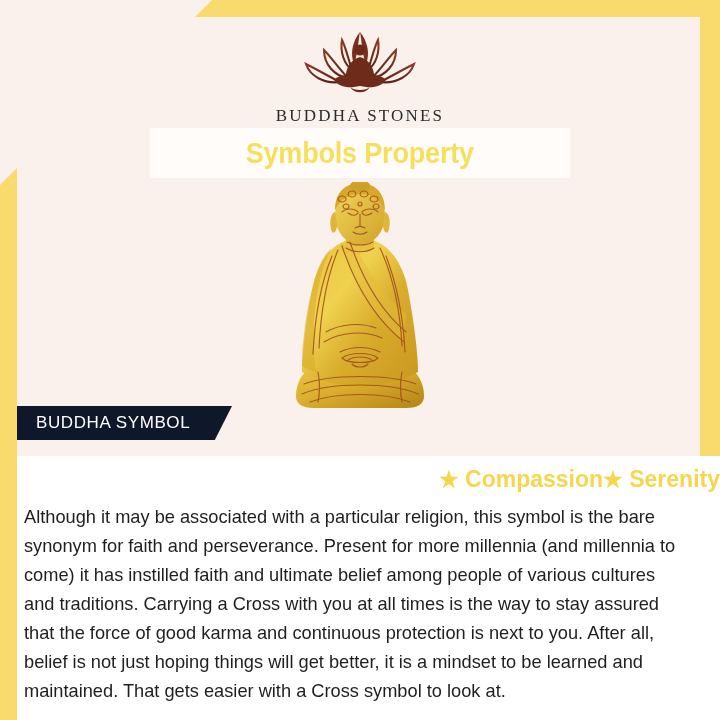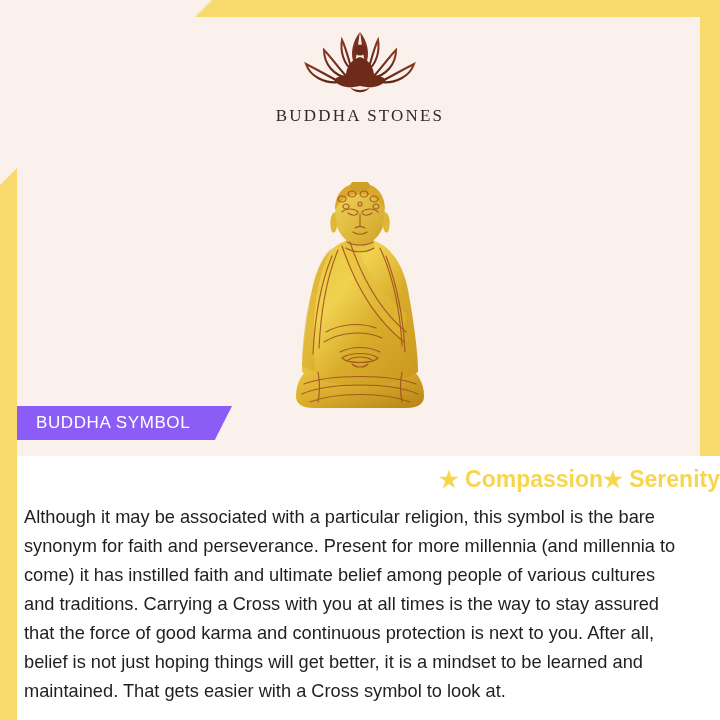--- a/index.html
+++ b/index.html
@@ -107,21 +107,21 @@
     left: 280px; top: 182px;
     width: 160px; height: 235px;
   }
   .buddha-svg { display: block; width: 160px; height: 235px; }
 
   
   .symbol-ribbon {
     position: absolute;
     left: 17px; top: 406px;
     width: 215px; height: 34px;
-    background: #8b5cf6;
+    background: #0f172a;
     clip-path: polygon(0 0, 100% 0, 92% 100%, 0 100%);
     display: flex;
     align-items: center;
   }
   .symbol-ribbon-text {
     padding-left: 19px;
     font-size: 17px;
     color: #ffffff;
     letter-spacing: 0.6px;
     font-weight: 400;
@@ -188,20 +188,23 @@
       <g fill="#6e2b19">
         <circle cx="70" cy="26" r="5.6"></circle>
         <path d="M70 33 C62 35 57 42 56 50 C55 56 58 60 62 61 L78 61 C82 60 85 56 84 50 C83 42 78 35 70 33 Z"></path>
         <path d="M44 56 C50 50 60 50 66 55 L70 58 L74 55 C80 50 90 50 96 56 C92 62 84 64 76 63 L70 62 L64 63 C56 64 48 62 44 56 Z"></path>
         <path d="M60 63 C64 67 76 67 80 63 C76 70 64 70 60 63 Z"></path>
       </g>
     </svg>
     <div class="logo-word">BUDDHA STONES</div>
   </div>
 
+  <div class="title-banner">
+    <span class="title-text">Symbols Property</span>
+  </div>
 
   <div class="buddha-wrap">
     <svg class="buddha-svg" viewBox="0 0 160 235">
       <defs>
         <linearGradient id="gold" x1="0" y1="0" x2="1" y2="1">
           <stop offset="0%" stop-color="#e8c13a"></stop>
           <stop offset="35%" stop-color="#f0d24f"></stop>
           <stop offset="60%" stop-color="#d9ad2c"></stop>
           <stop offset="100%" stop-color="#c9961f"></stop>
         </linearGradient>

